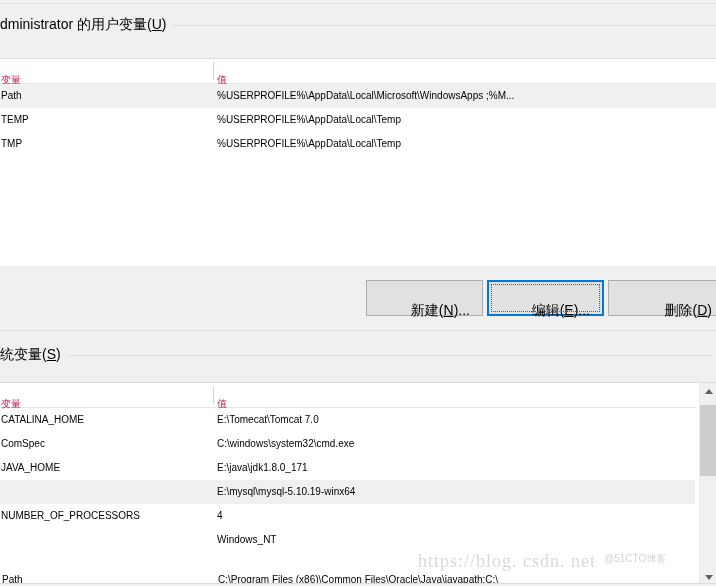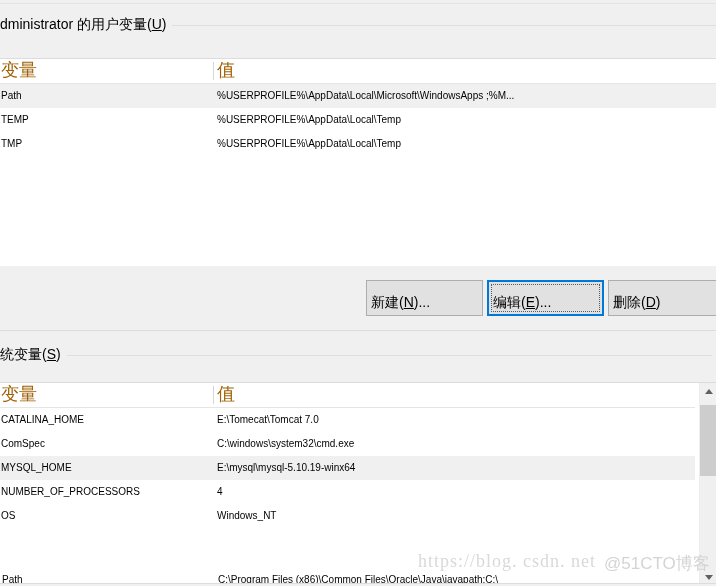--- a/index.html
+++ b/index.html
@@ -92,25 +92,25 @@
   }
 
   .lv-header {
     position: relative;
     height: 24px;
     background: #ffffff;
     border-bottom: 1px solid #e5e5e5;
   }
   .lv-header .hdr-cell {
     position: absolute;
-    top: 0;
+    top: 9px;
     height: 24px;
     line-height: 23px;
-    font-size: 18px;
-    color: #a16207;
+    font-size: 10px;
+    color: #be185d;
     white-space: nowrap;
     overflow: hidden;
   }
   .lv-header .hdr-sep {
     position: absolute;
     top: 3px;
     width: 1px;
     height: 18px;
     background: #d6d6d6;
   }
@@ -150,24 +150,24 @@
   .btn {
     position: absolute;
     top: 0;
     height: 36px;
     box-sizing: border-box;
     background: #e1e1e1;
     border: 1px solid #adadad;
     font-family: "Liberation Sans", "DejaVu Sans", sans-serif;
     font-size: 14px;
     color: #000;
-    text-align: left;
+    text-align: right;
     line-height: 34px;
     white-space: nowrap;
-    padding: 4px;
+    padding: 12px;
     cursor: default;
     user-select: none;
   }
   .btn.focused {
     border: 2px solid #0078d7;
     line-height: 32px;
   }
   .btn.focused .focus-ring {
     position: absolute;
     left: 2px;
@@ -284,21 +284,21 @@
     color: #d9d9d9;
     white-space: nowrap;
     pointer-events: none;
     z-index: 30;
   }
   .watermark-2 {
     position: absolute;
     left: 604px;
     top: 552px;
     font-family: "Liberation Sans", "DejaVu Sans", sans-serif;
-    font-size: 17px;
+    font-size: 10px;
     color: #d4d4d4;
     white-space: nowrap;
     pointer-events: none;
     z-index: 31;
   }
 
   
   .clipped-row {
     position: absolute;
     left: 0;
@@ -381,30 +381,32 @@
       </div>
       <div class="lv-body">
         <div class="lv-row">
           <div class="lv-cell c-name">CATALINA_HOME</div>
           <div class="lv-cell c-val">E:\Tomecat\Tomcat 7.0</div>
         </div>
         <div class="lv-row">
           <div class="lv-cell c-name">ComSpec</div>
           <div class="lv-cell c-val">C:\windows\system32\cmd.exe</div>
         </div>
+        <div class="lv-row">
+          <div class="lv-cell c-name">JAVA_HOME</div>
+          <div class="lv-cell c-val">E:\java\jdk1.8.0_171</div>
+        </div>
         <div class="lv-row selected">
-          <div class="lv-cell c-name">MYSQL_HOME</div>
           <div class="lv-cell c-val">E:\mysql\mysql-5.10.19-winx64</div>
         </div>
         <div class="lv-row">
           <div class="lv-cell c-name">NUMBER_OF_PROCESSORS</div>
           <div class="lv-cell c-val">4</div>
         </div>
         <div class="lv-row">
-          <div class="lv-cell c-name">OS</div>
           <div class="lv-cell c-val">Windows_NT</div>
         </div>
       </div>
     </div>
 
     <div class="vscroll">
       <div class="sb-arrow sb-up">
         <span class="sb-arrow-inner">
             <span class="sb-glyph up"></span>
           </span>

